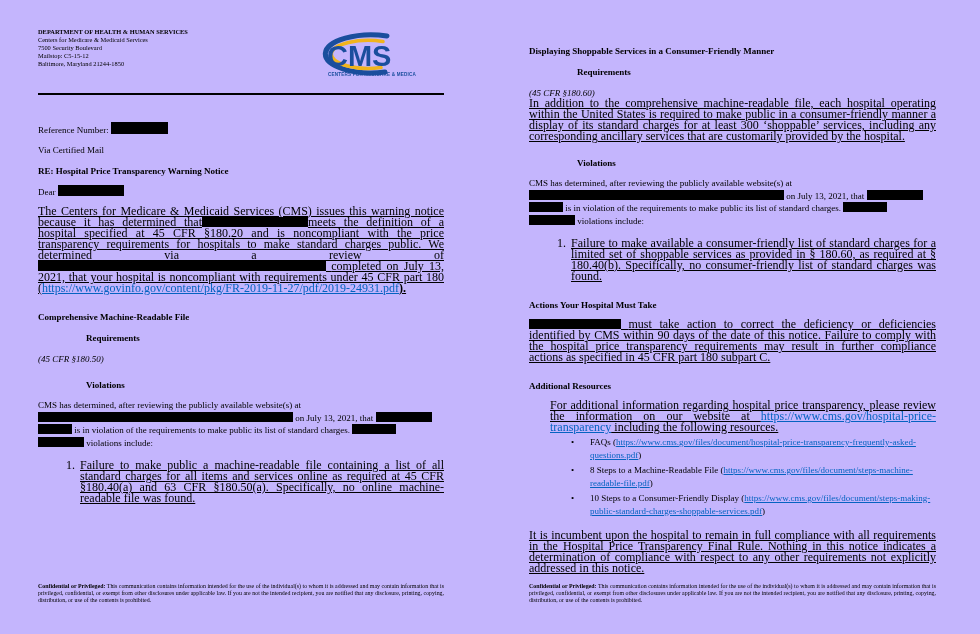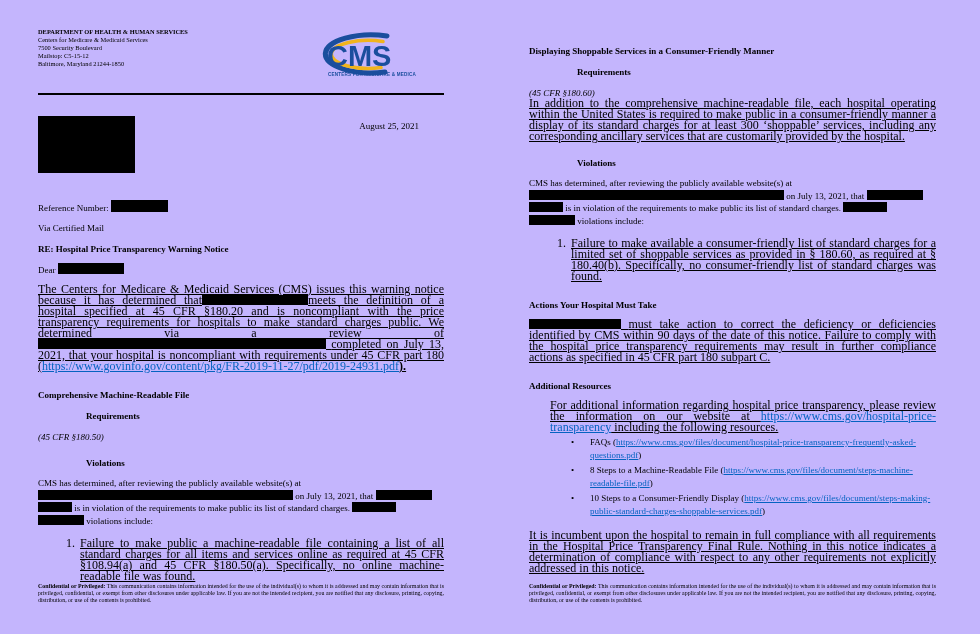--- a/index.html
+++ b/index.html
@@ -67,24 +67,20 @@
         <svg width="125" height="50" viewBox="0 0 125 50">
           <path d="M 96 4 A 46 19 0 1 0 94 40" fill="none" style="stroke:var(--logo-blue)" stroke-width="5" stroke-linecap="round"></path>
           <path d="M 92 9.5 A 37 14 0 1 0 90 35.5" fill="none" style="stroke:var(--logo-gold)" stroke-width="3.6" stroke-linecap="round"></path>
           <text x="36" y="34" font-family="Liberation Sans, sans-serif" font-size="29" font-weight="bold" style="fill:var(--logo-blue)">CMS</text>
           <text x="37" y="44" font-family="Liberation Sans, sans-serif" font-size="4.6" font-weight="bold" class="logo-tagline" style="fill:var(--logo-blue)">CENTERS FOR MEDICARE &amp; MEDICAID SERVICES</text>
         </svg>
       </div>
     </div>
     <div class="rule"></div>
 
-    <div class="addr-row">
-      <div class="redact-block"></div>
-      <div class="date">August 25, 2021</div>
-    </div>
 
     <div class="ref-row">
       <span>Reference Number:</span>
       <span class="redact" style="width:57px;height:12px;"></span>
     </div>
 
     <div class="via">Via Certified Mail</div>
 
     <div class="subject">RE: Hospital Price Transparency Warning Notice</div>
 
@@ -117,21 +113,21 @@
         <span class="redact" style="width:44px;"></span>
       </div>
       <div class="vline">
         <span class="redact" style="width:46px;"></span>
         <span>violations include:</span>
       </div>
     </div>
 
     <div class="bodytext just numitem">
       <span class="num">1.</span>
-      <span>Failure to make public a machine-readable file containing a list of all standard charges for all items and services online as required at 45 CFR §108.94(a) and 45 CFR §180.50(a). Specifically, no online machine-readable file was found.</span>
+      <span>Failure to make public a machine-readable file containing a list of all standard charges for all items and services online as required at 45 CFR §180.40(a) and 63 CFR §180.50(a). Specifically, no online machine-readable file was found.</span>
     </div>
 
     <div class="pagefoot">
       <span class="bold">Confidential or Privileged:</span><span> This communication contains information intended for the use of the individual(s) to whom it is addressed and may contain information that is privileged, confidential, or exempt from other disclosures under applicable law. If you are not the intended recipient, you are notified that any disclosure, printing, copying, distribution, or use of the contents is prohibited.</span>
     </div>
   </div>
 
   <div class="page page2">
 
     <div class="sec-title" style="margin-top:0;">Displaying Shoppable Services in a Consumer-Friendly Manner</div>

